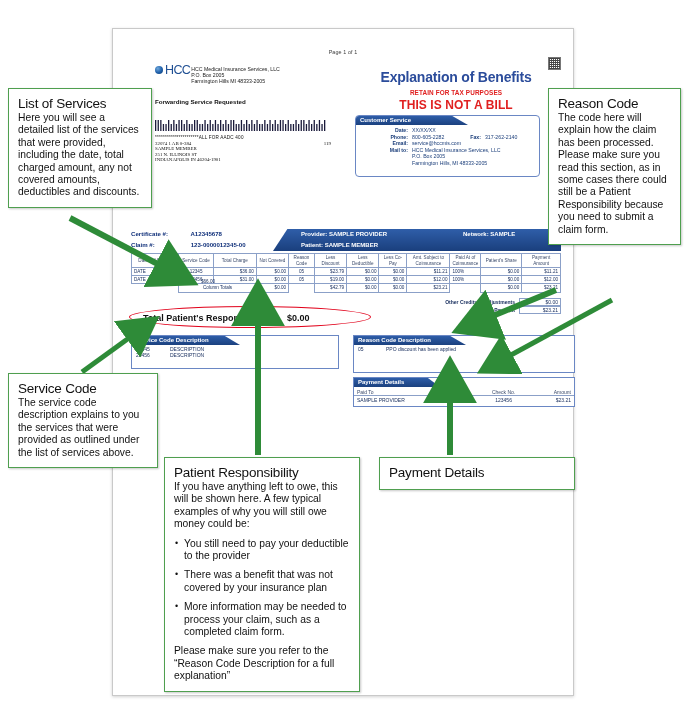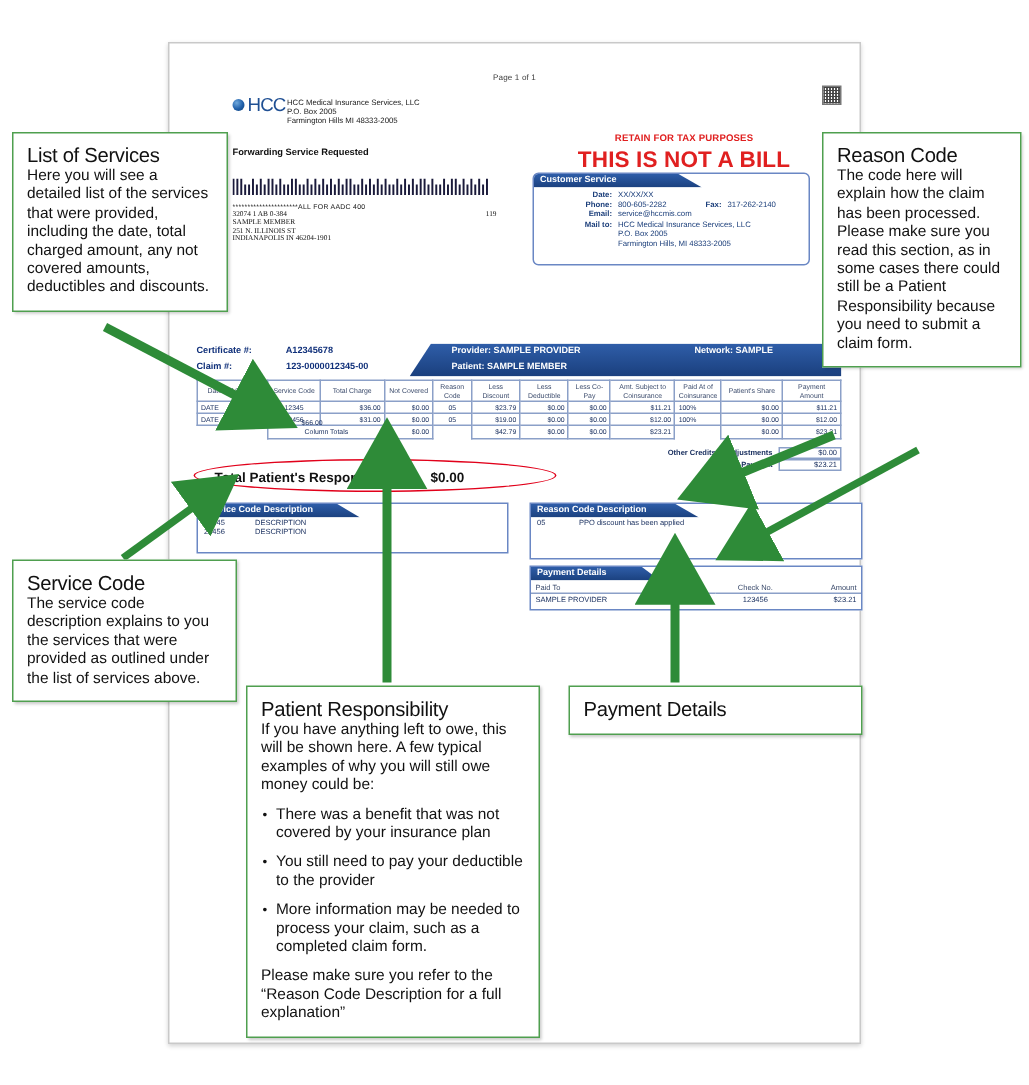--- a/index.html
+++ b/index.html
@@ -67,21 +67,21 @@
     position: absolute; left: 236px; right: 10px; top: 40px;
     text-align: center; color: #2b4c9b; font-size: 14px; font-weight: bold;
     letter-spacing: -.2px;
   }
   .retain {
     position: absolute; left: 236px; right: 10px; top: 60px;
     text-align: center; color: #e02020; font-size: 6.4px; font-weight: bold; letter-spacing: .1px;
   }
   .notabill {
     position: absolute; left: 236px; right: 10px; top: 69px;
-    text-align: center; color: #e02020; font-size: 15px; font-weight: bold; letter-spacing: .1px;
+    text-align: center; color: #e02020; font-size: 12px; font-weight: bold; letter-spacing: .1px;
   }
 
   
   .qr { position: absolute; right: 12px; top: 28px; width: 13px; height: 13px;
         background:
           repeating-linear-gradient(0deg,#444 0 1px,transparent 1px 2px),
           repeating-linear-gradient(90deg,#555 0 1px,transparent 1px 2px),
           #fff;
         border: .5px solid #777; }
 
@@ -295,20 +295,21 @@
           <div class="addr-row">
             <span>32074  1  AB  0-384</span>
             <span class="addr-right">119</span>
           </div>
           <div>SAMPLE MEMBER</div>
           <div>251 N. ILLINOIS ST</div>
           <div>INDIANAPOLIS IN 46204-1901</div>
         </div>
       </div>
 
+      <div class="eob-title">Explanation of Benefits</div>
       <div class="retain">RETAIN FOR TAX PURPOSES</div>
       <div class="notabill">THIS IS NOT A BILL</div>
 
       <div class="cs-box">
         <div class="cs-tab">Customer Service</div>
         <div class="cs-body">
           <div class="cs-line">
             <span class="cs-lbl">Date:</span>
             <span class="cs-val">XX/XX/XX</span>
           </div>
@@ -527,22 +528,22 @@
 
   <div class="callout" id="co-service">
     <h3>Service Code</h3>
     <p>The service code description explains to you the services that were provided as outlined under the list of services above.</p>
   </div>
 
   <div class="callout" id="co-patient">
     <h3>Patient Responsibility</h3>
     <p>If you have anything left to owe, this will be shown here. A few typical examples of why you will still owe money could be:</p>
     <ul>
+      <li>You still need to pay your deductible to the provider</li>
       <li>There was a benefit that was not covered by your insurance plan</li>
-      <li>You still need to pay your deductible to the provider</li>
       <li>More information may be needed to process your claim, such as a completed claim form.</li>
     </ul>
     <p class="after-list">Please make sure you refer to the “Reason Code Description for a full explanation”</p>
   </div>
 
   <div class="callout" id="co-payment">
     <h3>Payment Details</h3>
   </div>
 
   <div class="callout" id="co-reason">

